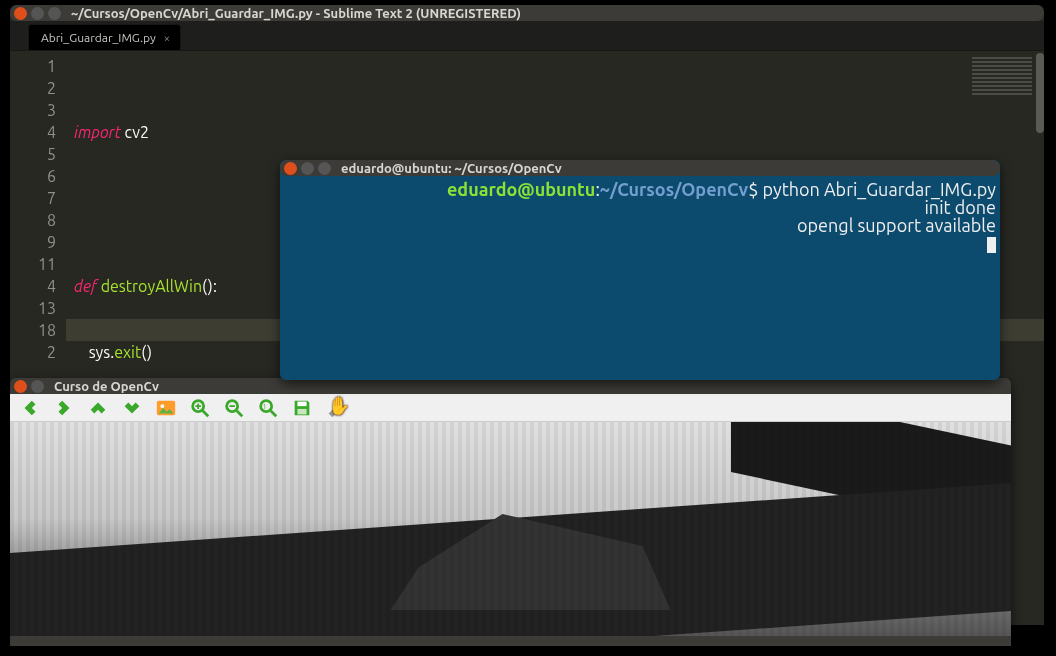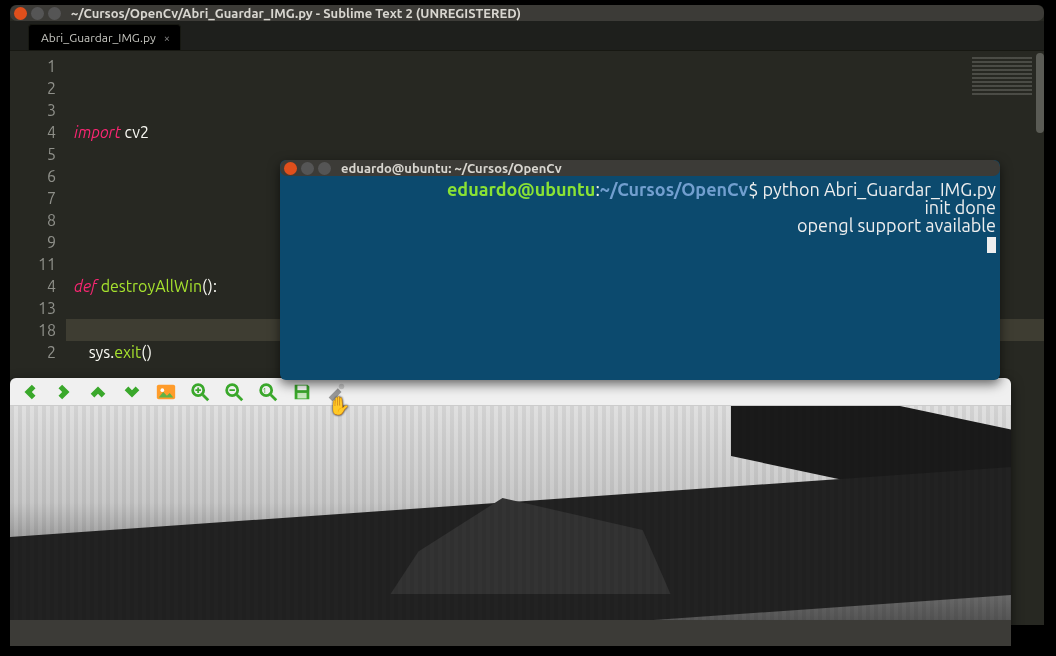--- a/index.html
+++ b/index.html
@@ -130,20 +130,27 @@
       
       
       <div class="line"></div>
     </div>
     <div class="minimap"></div>
     <div class="sb-scroll"></div>
   </div>
 </div>
 
 <div class="cvwin">
+  <div class="title-bar">
+    <div class="win-btns">
+      <div class="win-btn wb-close"></div>
+      <div class="win-btn wb-min"></div>
+    </div>
+    <span class="title-text">Curso de OpenCv</span>
+  </div>
   <div class="toolbar">
     <div class="tbtn">
         <svg viewBox="0 0 24 24">
           <path fill="#3aa82b" d="M14 4l-8 8 8 8 4-4-4-4 4-4z"></path>
         </svg>
       </div>
     <div class="tbtn">
         <svg viewBox="0 0 24 24">
           <path fill="#3aa82b" d="M10 4l8 8-8 8-4-4 4-4-4-4z"></path>
         </svg>

